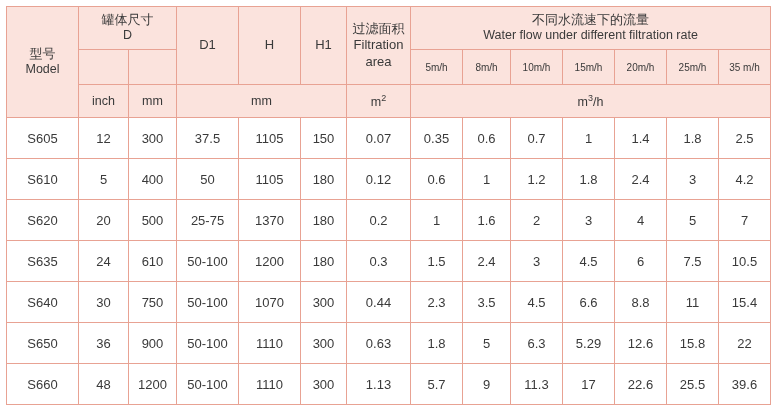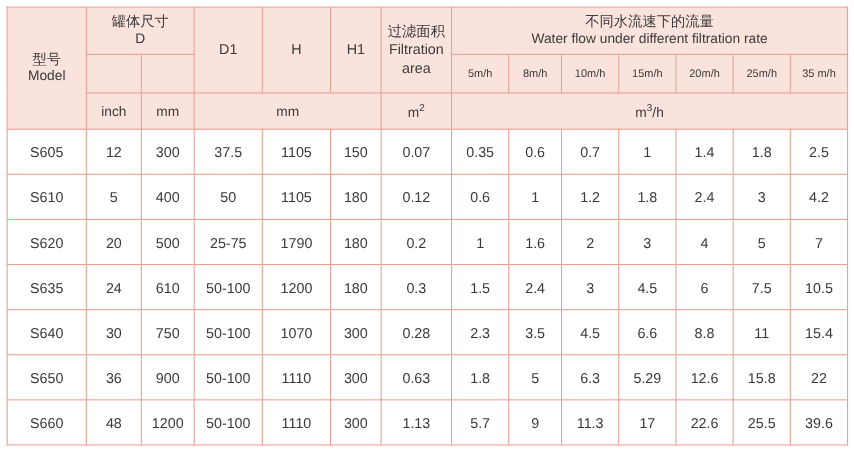--- a/index.html
+++ b/index.html
@@ -156,21 +156,21 @@
         <td>1.8</td>
         <td>2.4</td>
         <td>3</td>
         <td>4.2</td>
       </tr>
       <tr>
         <td>S620</td>
         <td>20</td>
         <td>500</td>
         <td>25-75</td>
-        <td>1790</td>
+        <td>1370</td>
         <td>180</td>
         <td>0.2</td>
         <td>1</td>
         <td>1.6</td>
         <td>2</td>
         <td>3</td>
         <td>4</td>
         <td>5</td>
         <td>7</td>
       </tr>
@@ -190,21 +190,21 @@
         <td>7.5</td>
         <td>10.5</td>
       </tr>
       <tr>
         <td>S640</td>
         <td>30</td>
         <td>750</td>
         <td>50-100</td>
         <td>1070</td>
         <td>300</td>
-        <td>0.28</td>
+        <td>0.44</td>
         <td>2.3</td>
         <td>3.5</td>
         <td>4.5</td>
         <td>6.6</td>
         <td>8.8</td>
         <td>11</td>
         <td>15.4</td>
       </tr>
       <tr>
         <td>S650</td>

